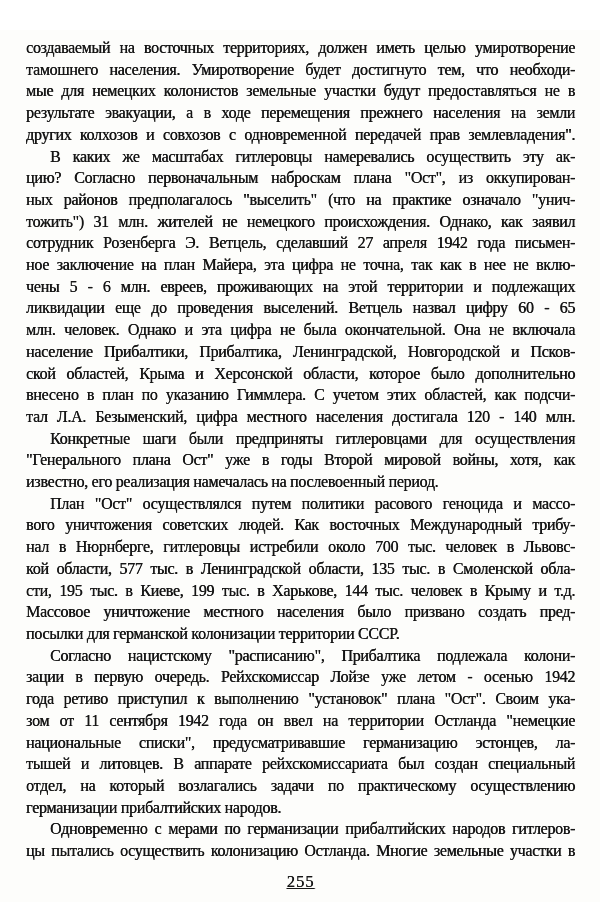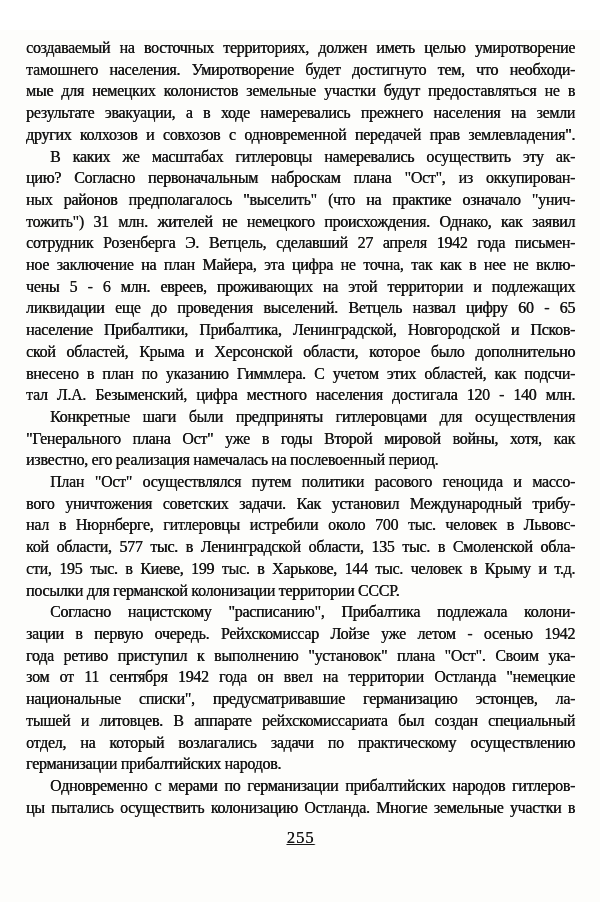--- a/index.html
+++ b/index.html
@@ -53,48 +53,50 @@
 </style>
 </head>
 <body>
 
 <div class="page">
   <div class="text-block">
       <div class="paragraph">
         <div class="line">создаваемый на восточных территориях, должен иметь целью умиротворение</div>
         <div class="line">тамошнего населения. Умиротворение будет достигнуто тем, что необходи-</div>
         <div class="line">мые для немецких колонистов земельные участки будут предоставляться не в</div>
-        <div class="line">результате эвакуации, а в ходе намеревались прежнего населения на земли</div>
+        <div class="line">результате эвакуации, а в ходе перемещения прежнего населения на земли</div>
         <div class="line">других колхозов и совхозов с одновременной передачей прав землевладения".</div>
       </div>
       <div class="paragraph">
         <div class="line indent">В каких же масштабах гитлеровцы намеревались осуществить эту ак-</div>
         <div class="line">цию? Согласно первоначальным наброскам плана "Ост", из оккупирован-</div>
         <div class="line">ных районов предполагалось "выселить" (что на практике означало "унич-</div>
         <div class="line">тожить") 31 млн. жителей не немецкого происхождения. Однако, как заявил</div>
         <div class="line">сотрудник Розенберга Э. Ветцель, сделавший 27 апреля 1942 года письмен-</div>
         <div class="line">ное заключение на план Майера, эта цифра не точна, так как в нее не вклю-</div>
         <div class="line">чены 5 - 6 млн. евреев, проживающих на этой территории и подлежащих</div>
         <div class="line">ликвидации еще до проведения выселений. Ветцель назвал цифру 60 - 65</div>
+        <div class="line">млн. человек. Однако и эта цифра не была окончательной. Она не включала</div>
         <div class="line">население Прибалтики, Прибалтика, Ленинградской, Новгородской и Псков-</div>
         <div class="line">ской областей, Крыма и Херсонской области, которое было дополнительно</div>
         <div class="line">внесено в план по указанию Гиммлера. С учетом этих областей, как подсчи-</div>
         <div class="line">тал Л.А. Безыменский, цифра местного населения достигала 120 - 140 млн.</div>
       </div>
       <div class="paragraph">
         <div class="line indent">Конкретные шаги были предприняты гитлеровцами для осуществления</div>
         <div class="line">"Генерального плана Ост" уже в годы Второй мировой войны, хотя, как</div>
         <div class="line last">известно, его реализация намечалась на послевоенный период.</div>
       </div>
       <div class="paragraph">
         <div class="line indent">План "Ост" осуществлялся путем политики расового геноцида и массо-</div>
-        <div class="line">вого уничтожения советских задачи. Как установил Международный трибу-</div>
+        <div class="line">вого уничтожения советских людей. Как восточных Международный трибу-</div>
         <div class="line">нал в Нюрнберге, гитлеровцы истребили около 700 тыс. человек в Львовс-</div>
         <div class="line">кой области, 577 тыс. в Ленинградской области, 135 тыс. в Смоленской обла-</div>
         <div class="line">сти, 195 тыс. в Киеве, 199 тыс. в Харькове, 144 тыс. человек в Крыму и т.д.</div>
+        <div class="line">Массовое уничтожение местного населения было призвано создать пред-</div>
         <div class="line last">посылки для германской колонизации территории СССР.</div>
       </div>
       <div class="paragraph">
         <div class="line indent">Согласно нацистскому "расписанию", Прибалтика подлежала колони-</div>
         <div class="line">зации в первую очередь. Рейхскомиссар Лойзе уже летом - осенью 1942</div>
         <div class="line">года ретиво приступил к выполнению "установок" плана "Ост". Своим ука-</div>
         <div class="line">зом от 11 сентября 1942 года он ввел на территории Остланда "немецкие</div>
         <div class="line">национальные списки", предусматривавшие германизацию эстонцев, ла-</div>
         <div class="line">тышей и литовцев. В аппарате рейхскомиссариата был создан специальный</div>
         <div class="line">отдел, на который возлагались задачи по практическому осуществлению</div>

